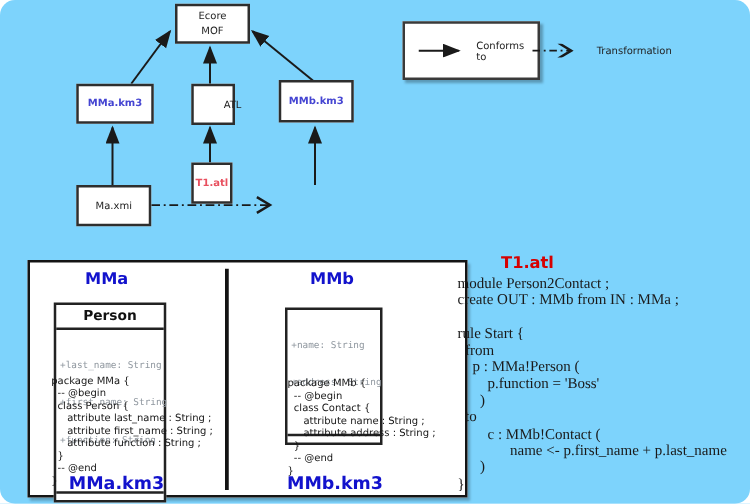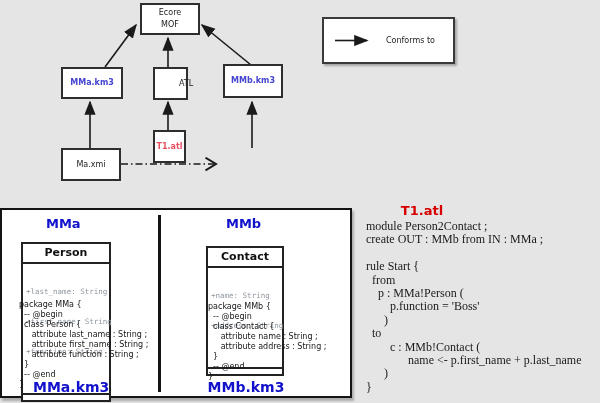--- a/index.html
+++ b/index.html
@@ -1,35 +1,35 @@
 <!DOCTYPE html>
 <html><head>
 <meta charset="utf-8">
 <style>
   html,body { margin:0; padding:0; }
   body { background:#ffffff; font-family:"DejaVu Sans",sans-serif; }
-  #stage { position:relative; width:600px; height:403px; background:#e5e5e5; overflow:hidden; }
+  #stage { position:relative; width:600px; height:403px; background:#7dd3fc; overflow:hidden;border-radius:12px; }
 
   
   .node { position:absolute; box-sizing:border-box; border:2px solid #2e2e2e; background:#ffffff;
           display:flex; align-items:center; justify-content:center; text-align:center;
           font-size:8px; line-height:1.5; color:#222; white-space:pre-line; z-index:2; }
   .lbl-blue { color:#4545d2; font-weight:bold; }
   .lbl-red  { color:#e8505f; font-weight:bold; }
 
   #arrows { position:absolute; left:0; top:0; z-index:1; }
 
   
-  .legend { position:absolute; left:322px; top:17px; width:133px; height:47px; box-sizing:border-box;
+  .legend { position:absolute; left:322px; top:17px; width:110px; height:47px; box-sizing:border-box;
             border:2px solid #3a3a3a; background:#fff; box-shadow:2px 2px 2px rgba(0,0,0,0.28);
-            display:flex; flex-direction:column; justify-content:space-evenly; padding:2px 9px; }
+            display:flex; justify-content:space-evenly; padding:2px 9px; }
   .legend-row { display:flex; align-items:center; gap:9px; font-size:8px; color:#222; }
 
   
-  .panel { position:absolute; left:0; top:208px; width:352px; height:190px; box-sizing:border-box;
+  .panel { position:absolute; left:22px; top:208px; width:352px; height:190px; box-sizing:border-box;
            border:2px solid #141414; background:#fff; box-shadow:2px 3px 2px rgba(0,0,0,0.25); }
   .divider { position:absolute; left:156px; top:5px; width:3px; height:177px; background:#141414; }
   .col-title { position:absolute; font-weight:bold; font-size:13px; color:#1212cc; }
   .classbox { position:absolute; box-sizing:border-box; border:2px solid #222; background:#fff; }
   .cb-title { font-weight:bold; font-size:11px; text-align:center; color:#111;
               border-bottom:2px solid #222; padding:2px 0 3px 0; }
   .cb-attrs { padding:3px 2px 16px 3px; font-family:"DejaVu Sans Mono",monospace; font-size:7.5px;
               line-height:10px; color:#8f979f; border-bottom:2px solid #222; white-space:pre; }
   .cb-empty { height:5px; }
   .km3 { position:absolute; margin:0; font-family:"DejaVu Sans",sans-serif; font-size:8px;
@@ -85,20 +85,26 @@
     <span>Ma.xmi</span>
   </div>
 
   <div class="legend">
     <div class="legend-row">
       <svg width="44" height="11">
         <line x1="2" y1="5.5" x2="34" y2="5.5" stroke="#1a1a1a" stroke-width="1.6" marker-end="url(#headFilled)"></line>
       </svg>
       <span>Conforms to</span>
     </div>
+    <div class="legend-row">
+      <svg width="44" height="11">
+        <line x1="2" y1="5.5" x2="33" y2="5.5" stroke="#1a1a1a" stroke-width="1.4" stroke-dasharray="6 3 1.5 3" marker-end="url(#headOpen)"></line>
+      </svg>
+      <span>Transformation</span>
+    </div>
   </div>
 
   <div class="panel">
     <div class="divider"></div>
 
     <div class="col-title" style="left:44px; top:6px;">MMa</div>
     <div class="classbox" style="left:19px; top:32px; width:90px;">
       <div class="cb-title">Person</div>
       <div class="cb-attrs">
         <div>+last_name: String</div>
@@ -113,21 +119,20 @@
      attribute last_name : String ;
      attribute first_name : String ;
      attribute function : String ;
   }
   -- @end
 }</pre>
     <div class="file-label" style="left:31px; top:169px;">MMa.km3</div>
 
     <div class="col-title" style="left:224px; top:6px;">MMb</div>
     <div class="classbox" style="left:204px; top:36px; width:78px;">
-      <div class="cb-title">Contact</div>
       <div class="cb-attrs">
         <div>+name: String</div>
         <div>+address: String</div>
       </div>
       <div class="cb-empty"></div>
     </div>
     <pre class="km3" style="left:206px; top:92px;">package MMb {
   -- @begin
   class Contact {
      attribute name : String ;

